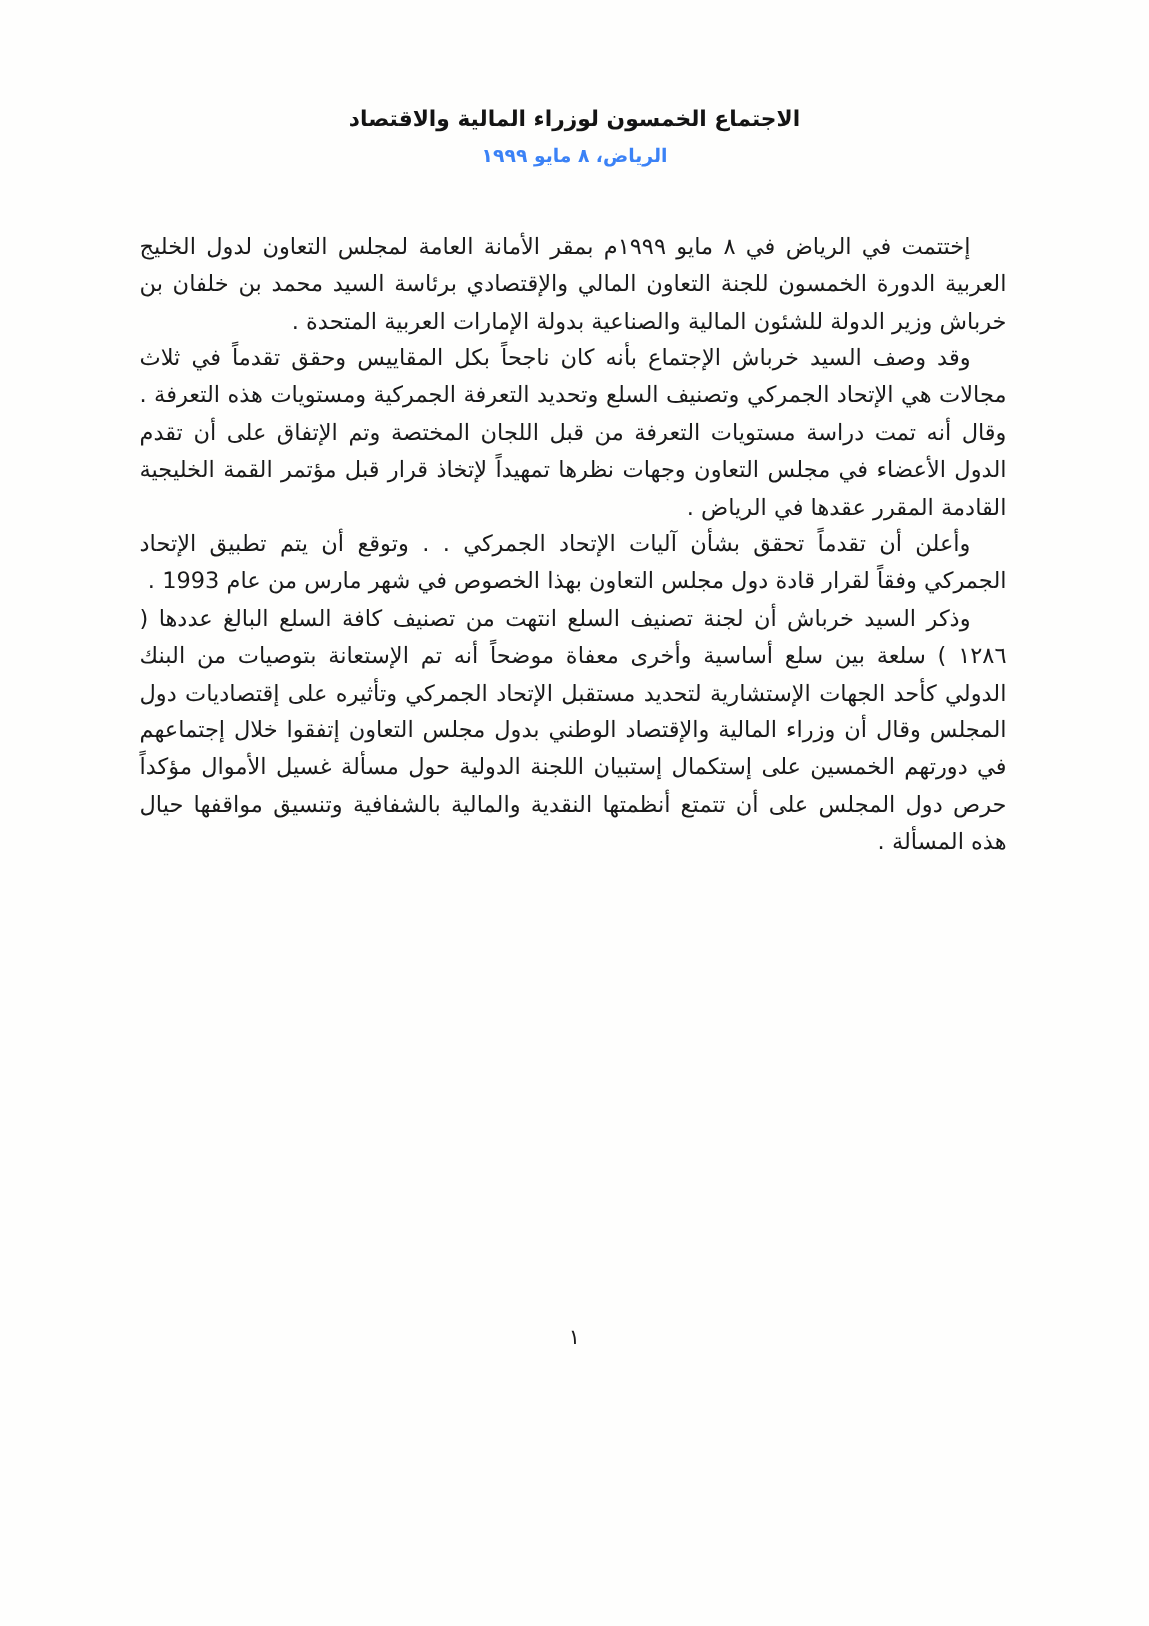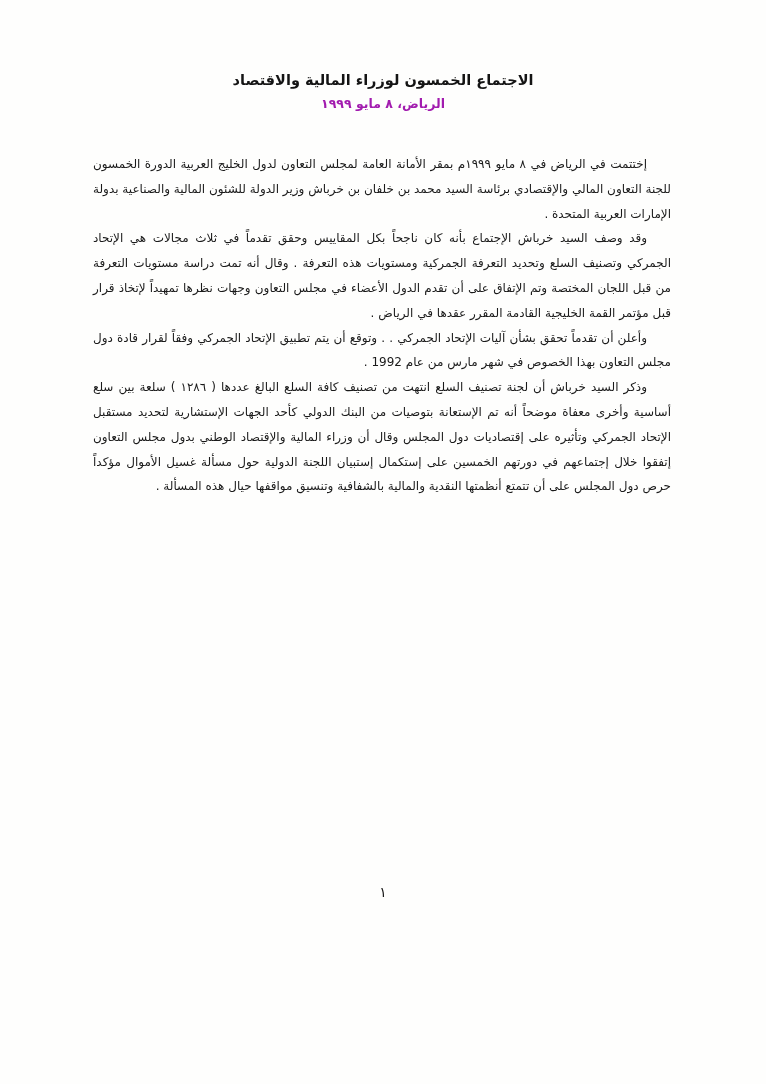--- a/index.html
+++ b/index.html
@@ -27,28 +27,28 @@
   }
   .doc-title {
     font-size: 14.5px;
     font-weight: bold;
     color: #141414;
   }
   .doc-subtitle {
     margin-top: 8px;
     font-size: 12.5px;
     font-weight: bold;
-    color: #a21caf;
+    color: #3b82f6;
   }
   .body-text {
     position: absolute;
     top: 152px;
     right: 95px;
     width: 578px;
-    font-size: 12px;
+    font-size: 15px;
     line-height: 24.8px;
     text-align: justify;
     text-justify: inter-word;
   }
   .body-text p {
     margin: 0;
     text-indent: 24px;
   }
   .page-number {
     position: absolute;
@@ -66,19 +66,19 @@
 <div class="page">
 
   <div class="title-block">
     <div class="doc-title">الاجتماع الخمسون لوزراء المالية والاقتصاد</div>
     <div class="doc-subtitle">الرياض، ٨ مايو ١٩٩٩</div>
   </div>
 
   <div class="body-text">
     <p>إختتمت في الرياض في ٨ مايو ١٩٩٩م بمقر الأمانة العامة لمجلس التعاون لدول الخليج العربية الدورة الخمسون للجنة التعاون المالي والإقتصادي برئاسة السيد محمد بن خلفان بن خرباش وزير الدولة للشئون المالية والصناعية بدولة الإمارات العربية المتحدة .</p>
     <p>وقد وصف السيد خرباش الإجتماع بأنه كان ناجحاً بكل المقاييس وحقق تقدماً في ثلاث مجالات هي الإتحاد الجمركي وتصنيف السلع وتحديد التعرفة الجمركية ومستويات هذه التعرفة . وقال أنه تمت دراسة مستويات التعرفة من قبل اللجان المختصة وتم الإتفاق على أن تقدم الدول الأعضاء في مجلس التعاون وجهات نظرها تمهيداً لإتخاذ قرار قبل مؤتمر القمة الخليجية القادمة المقرر عقدها في الرياض .</p>
-    <p>وأعلن أن تقدماً تحقق بشأن آليات الإتحاد الجمركي . . وتوقع أن يتم تطبيق الإتحاد الجمركي وفقاً لقرار قادة دول مجلس التعاون بهذا الخصوص في شهر مارس من عام 1992 .</p>
+    <p>وأعلن أن تقدماً تحقق بشأن آليات الإتحاد الجمركي . . وتوقع أن يتم تطبيق الإتحاد الجمركي وفقاً لقرار قادة دول مجلس التعاون بهذا الخصوص في شهر مارس من عام 1993 .</p>
     <p>وذكر السيد خرباش أن لجنة تصنيف السلع انتهت من تصنيف كافة السلع البالغ عددها ( ١٢٨٦ ) سلعة بين سلع أساسية وأخرى معفاة موضحاً أنه تم الإستعانة بتوصيات من البنك الدولي كأحد الجهات الإستشارية لتحديد مستقبل الإتحاد الجمركي وتأثيره على إقتصاديات دول المجلس وقال أن وزراء المالية والإقتصاد الوطني بدول مجلس التعاون إتفقوا خلال إجتماعهم في دورتهم الخمسين على إستكمال إستبيان اللجنة الدولية حول مسألة غسيل الأموال مؤكداً حرص دول المجلس على أن تتمتع أنظمتها النقدية والمالية بالشفافية وتنسيق مواقفها حيال هذه المسألة .</p>
   </div>
 
   <div class="page-number">١</div>
 
 </div>
 
 </body></html>

